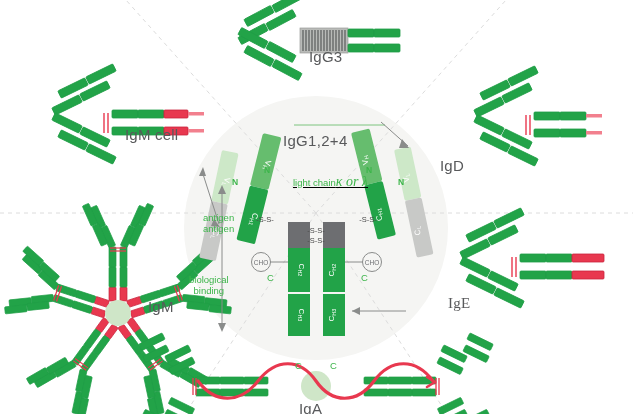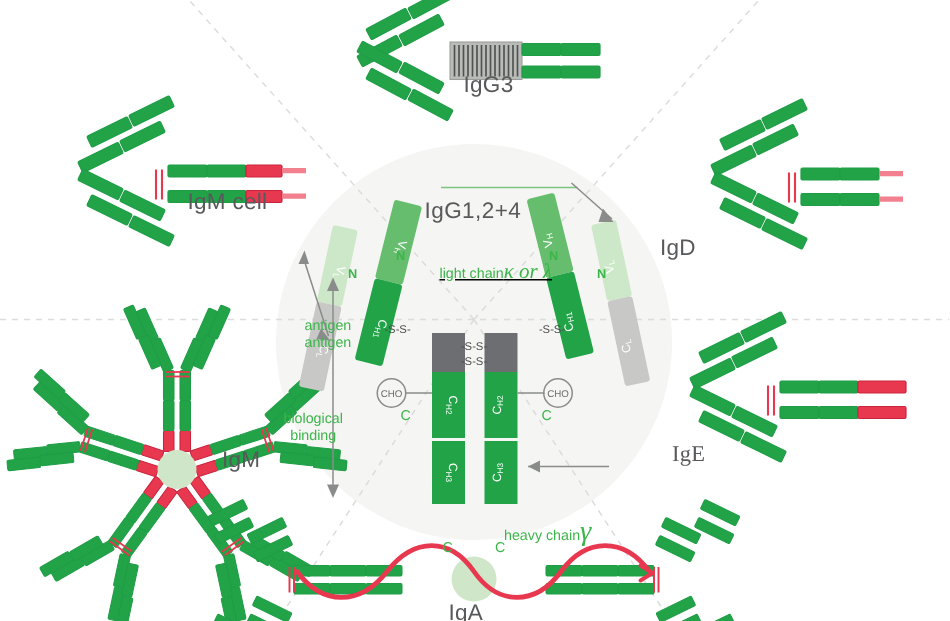--- a/index.html
+++ b/index.html
@@ -469,23 +469,20 @@
   <div class="lbl type-label" style="left:448px; top:251px;font-family:Liberation Serif, serif;">IgE</div>
 
   <div class="lbl type-label" style="left:299px; top:356px;">IgA</div>
 
   <div class="lbl center-title" style="left:283px; top:88px;">IgG1,2+4</div>
 
   <div class="lbl" style="left:293px; top:128px;text-decoration:underline;">
     <span class="anno">light chain</span><span class="anno-greek">κ or λ</span>
   </div>
 
-  <div class="lbl" style="left:336px; top:300px;">
-    <span class="anno">heavy chain</span><span class="anno-gamma">γ</span>
-  </div>
 
   <div class="lbl anno" style="left:203px; top:168px; text-align:left;">
     <div>antigen</div>
     <div>antigen</div>
   </div>
 
   <div class="lbl anno" style="left:189px; top:230px; text-align:center;">
     <div>biological</div>
     <div>binding</div>
   </div>

